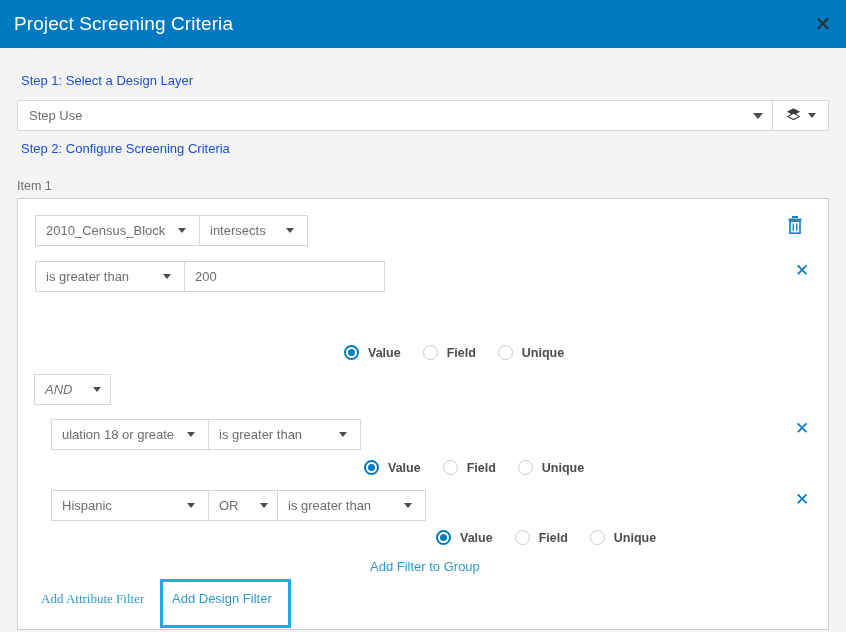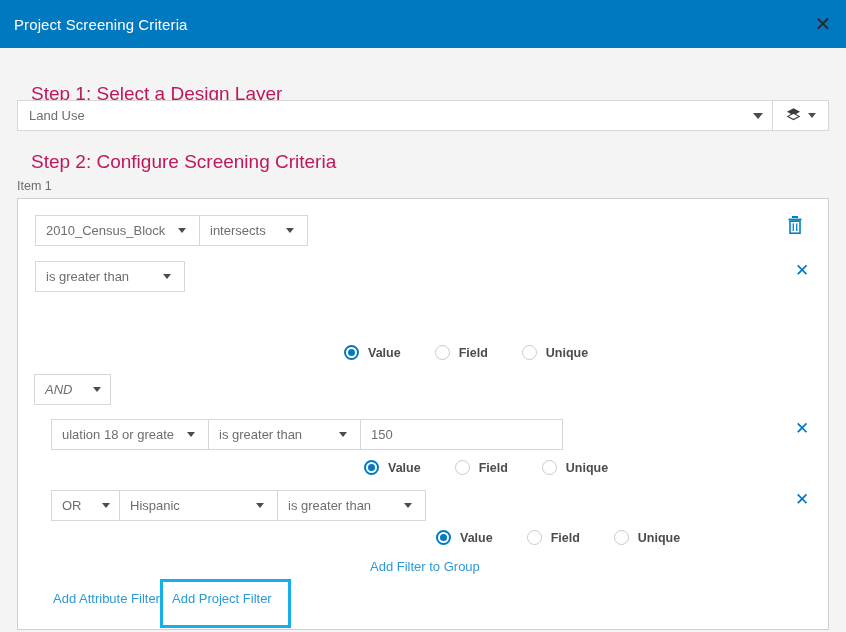--- a/index.html
+++ b/index.html
@@ -23,21 +23,21 @@
     left: 0; top: 0;
     width: 846px;
     height: 48px;
     background: #0079c1;
     display: flex;
     align-items: center;
     justify-content: space-between;
   }
   .titlebar-title {
     color: #ffffff;
-    font-size: 15px;
+    font-size: 19px;
     padding-left: 14px;
     letter-spacing: .1px;
   }
   .titlebar-close {
     width: 46px;
     height: 48px;
     display: flex;
     align-items: center;
     justify-content: center;
     color: #2b2b2b;
@@ -50,23 +50,23 @@
   
   .panel {
     position: absolute;
     left: 0; top: 48px;
     width: 846px;
     height: 584px;
     background: #f4f4f4;
   }
 
   .step-label {
-    font-size: 19px;
-    color: #be185d;
-    margin: 14px;
+    font-size: 13px;
+    color: #1d4ed8;
+    margin: 4px;
   }
   .step1-label { position: absolute; left: 17px; top: 21px; }
   .step2-label { position: absolute; left: 17px; top: 89px; }
   .item-label  { position: absolute; left: 17px; top: 131px; font-size: 12.5px; color: #6e6e6e; text-align: right;}
 
   
   .layer-row {
     position: absolute;
     left: 17px; top: 52px;
     width: 812px;
@@ -151,21 +151,21 @@
   }
 
   
   .abs { position: absolute; }
 
   
   .radios {
     position: absolute;
     display: flex;
     align-items: center;
-    gap: 12px;
+    gap: 0;
     font-size: 13px;
   }
   .radio-item {
     display: flex;
     align-items: center;
     cursor: pointer;
     margin-right: 22px;
   }
   .radio-item:last-child { margin-right: 0; }
   .radio {
@@ -231,21 +231,21 @@
   <div class="titlebar-title">Project Screening Criteria</div>
   <div class="titlebar-close">✕</div>
 </div>
 
 <div class="panel">
 
   <div class="step-label step1-label">Step 1: Select a Design Layer</div>
 
   <div class="layer-row">
     <div class="layer-select">
-      <span class="val">Land Use</span>
+      <span class="val">Step Use</span>
       <span class="caret"></span>
     </div>
     <div class="layer-btn">
       <span>
         <svg width="15" height="15" viewBox="0 0 16 16" aria-hidden="true">
           <polygon points="8,1.2 15,5 8,8.8 1,5" fill="#3b3b3b"></polygon>
           <polygon points="8,6.6 14.2,10 8,13.4 1.8,10" fill="#ffffff" stroke="#3b3b3b" stroke-width="1.1"></polygon>
         </svg>
       </span>
       <span class="caret small"></span>
@@ -282,20 +282,23 @@
       </svg>
     </span>
 
     <div class="grp abs" style="left:17px; top:62px;">
       <div class="ctl" style="width:150px;">
         <span class="txt" style="flex:1;">is greater than</span>
         <span class="arrowbox">
             <span class="caret small"></span>
           </span>
       </div>
+      <div class="ctl value-input" style="width:200px;">
+        <span class="txt">200</span>
+      </div>
     </div>
     <span class="row-remove" style="left:777px; top:63px;">✕</span>
 
     <div class="radios" style="left:326px; top:146px;">
       <label class="radio-item">
         <span class="radio on"></span>
         <span class="radio-label">Value</span>
       </label>
       <label class="radio-item">
         <span class="radio"></span>
@@ -320,54 +323,51 @@
         <span class="arrowbox">
             <span class="caret small"></span>
           </span>
       </div>
       <div class="ctl" style="width:152px;">
         <span class="txt" style="flex:1;">is greater than</span>
         <span class="arrowbox">
             <span class="caret small"></span>
           </span>
       </div>
-      <div class="ctl value-input" style="width:202px;">
-        <span class="txt">150</span>
-      </div>
     </div>
     <span class="row-remove" style="left:777px; top:221px;">✕</span>
 
     <div class="radios" style="left:346px; top:261px;">
       <label class="radio-item">
         <span class="radio on"></span>
         <span class="radio-label">Value</span>
       </label>
       <label class="radio-item">
         <span class="radio"></span>
         <span class="radio-label">Field</span>
       </label>
       <label class="radio-item">
         <span class="radio"></span>
         <span class="radio-label">Unique</span>
       </label>
     </div>
 
     <div class="grp abs" style="left:33px; top:291px;">
+      <div class="ctl" style="width:158px;">
+        <span class="txt" style="flex:1;">Hispanic</span>
+        <span class="arrowbox">
+            <span class="caret small"></span>
+          </span>
+      </div>
       <div class="ctl" style="width:69px;">
         <span class="txt" style="flex:1;">OR</span>
         <span class="arrowbox" style="flex:0 0 26px; width:26px;">
             <span class="caret small"></span>
           </span>
       </div>
-      <div class="ctl" style="width:158px;">
-        <span class="txt" style="flex:1;">Hispanic</span>
-        <span class="arrowbox">
-            <span class="caret small"></span>
-          </span>
-      </div>
       <div class="ctl" style="width:148px;">
         <span class="txt" style="flex:1;">is greater than</span>
         <span class="arrowbox">
             <span class="caret small"></span>
           </span>
       </div>
     </div>
     <span class="row-remove" style="left:777px; top:292px;">✕</span>
 
     <div class="radios" style="left:418px; top:331px;">
@@ -379,20 +379,20 @@
         <span class="radio"></span>
         <span class="radio-label">Field</span>
       </label>
       <label class="radio-item">
         <span class="radio"></span>
         <span class="radio-label">Unique</span>
       </label>
     </div>
 
     <div class="link" style="left:352px; top:360px;">Add Filter to Group</div>
-    <div class="link" style="left:35px; top:392px;">Add Attribute Filter</div>
-    <div class="link" style="left:154px; top:392px;">Add Project Filter</div>
+    <div class="link" style="left:23px; top:392px;font-family:Liberation Serif, serif;">Add Attribute Filter</div>
+    <div class="link" style="left:154px; top:392px;">Add Design Filter</div>
 
   </div>
 
   <div class="highlight-box"></div>
 
 </div>
 
 </body></html>

